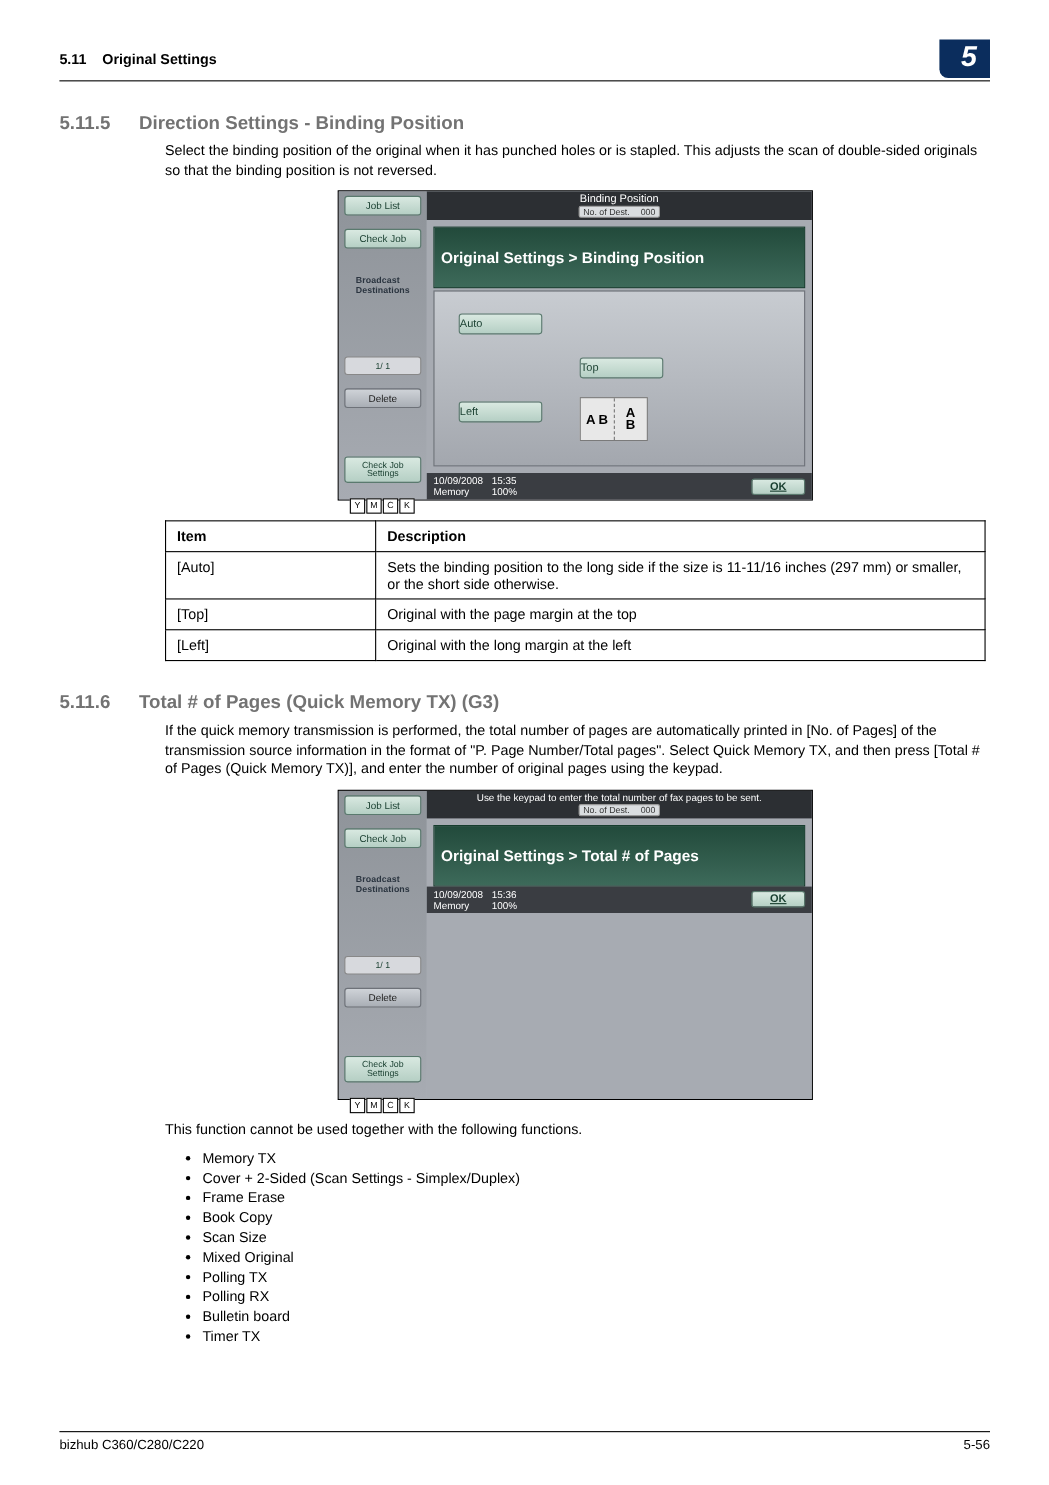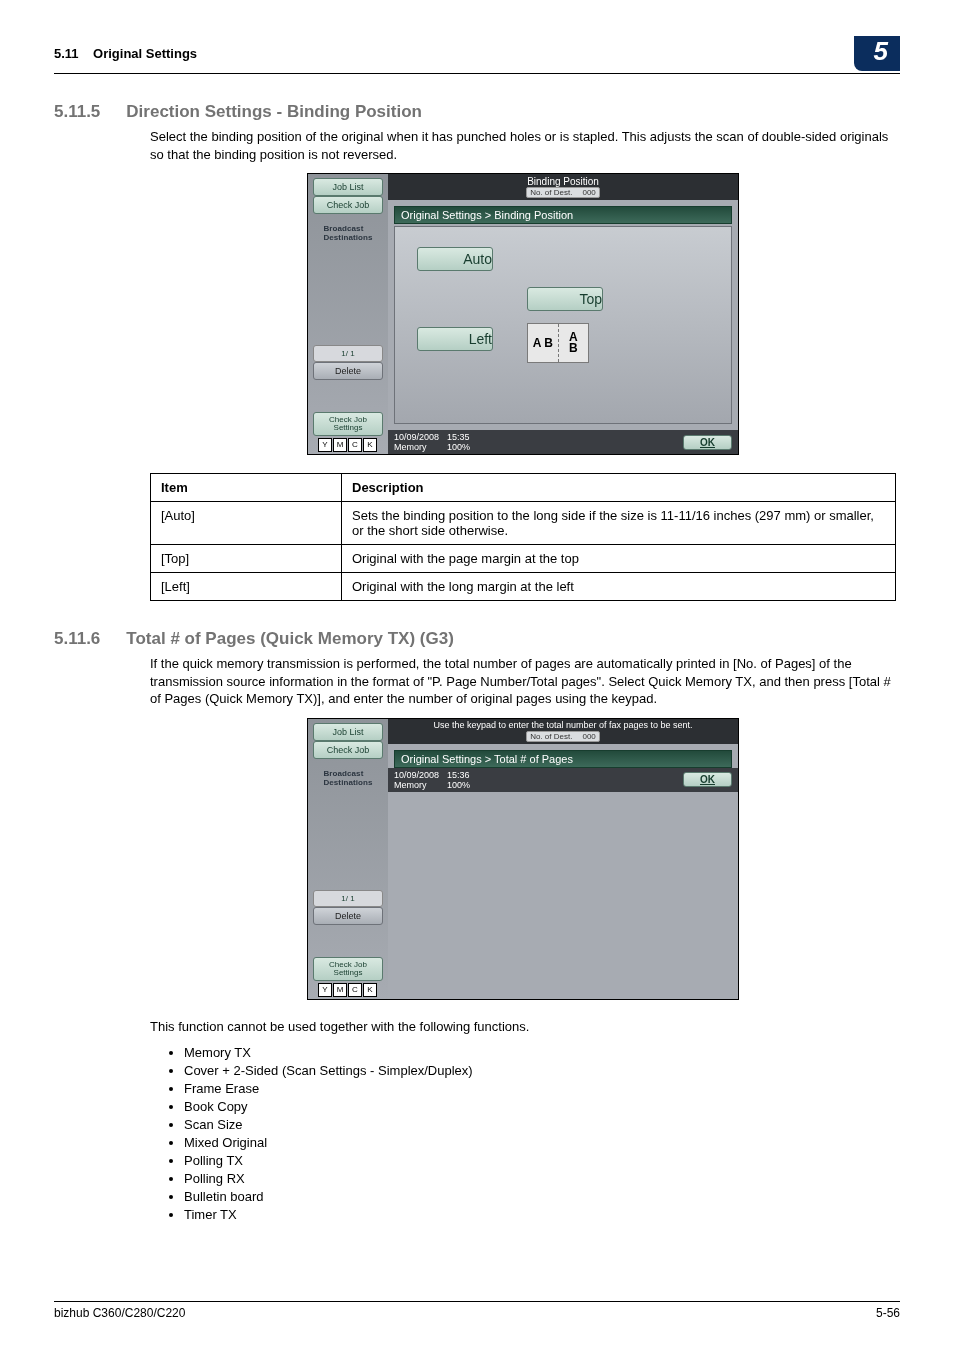--- a/index.html
+++ b/index.html
@@ -53,21 +53,21 @@
     background: #b3b6bb;
     border: 1px solid #000;
     display: flex;
     font-size: 10px;
     position: relative;
   }
   .shot .side {
     width: 80px;
     background: linear-gradient(#8e9399,#a7abb2);
     display: flex; flex-direction: column; align-items: center;
-    padding-top: 4px; gap: 0;
+    padding-top: 4px; gap: 12px;
   }
   .side .sbtn {
     width: 68px; text-align: center; padding: 3px 0;
     background: linear-gradient(#d9e9e1,#b5cfc4);
     border: 1px solid #5a7a6e; border-radius: 3px; color:#173d2e;
     font-size: 9px;
   }
   .side .sbtn.small { font-size:8px;margin-top:32px;}
   .side .lbl { color:#2b3540; font-size:8px; font-weight:bold; letter-spacing:0.1px;}
   .shot .main {
@@ -75,33 +75,34 @@
     background: #a7abb2;
   }
   .titlebar {
     background:#2c2f33; color:#fff; display:flex; justify-content:space-between;
     align-items:center; padding:2px 6px; font-size:10px;flex-direction:column;
   }
   .destbadge { background:#dadde0;border:1px solid #999;border-radius:2px;color:#333;padding:0 3px;font-size:8px;display:flex;gap:10px;}
   .breadcrumb {
     margin:6px 6px 0 6px;
     background: linear-gradient(#224a3b,#3d6a5a);
-    color:#fff; font-size:11px; padding:2px 6px;
+    color:#fff; font-size:14px; padding:19px 6px;
     border:1px solid #173d2e;
+    font-weight:bold;
   }
   .workarea {
     flex:1; margin:2px 6px 6px 6px;
     background: linear-gradient(#c8ccd1,#a3a7ae);
     border:1px solid #6e7279; position:relative;
   }
   .softbtn {
-    position:absolute; width:74px; text-align:right;
+    position:absolute; width:74px; text-align:left;
     background: linear-gradient(#d9e9e1,#b5cfc4);
     color:#173d2e; border:1px solid #5a7a6e; border-radius:3px;
-    padding:3px 0; font-size:14px;
+    padding:3px 0; font-size:10px;
   }
   .diagram { position:absolute; left:132px; top:96px; width:60px; height:38px;
     background:#e8e8e8; border:1px solid #7a7a7a; display:flex;}
   .diagram .half { flex:1; display:flex; align-items:center; justify-content:center;
     font-weight:bold; font-size:12px;}
   .diagram .half:first-child { border-right:1px dashed #777;}
   .dlab { font-size:9px; color:#333; position:absolute;}
   .statusbar{
     display:flex; align-items:center; gap:8px;
     padding:2px 6px; font-size:9px; color:#fff;

